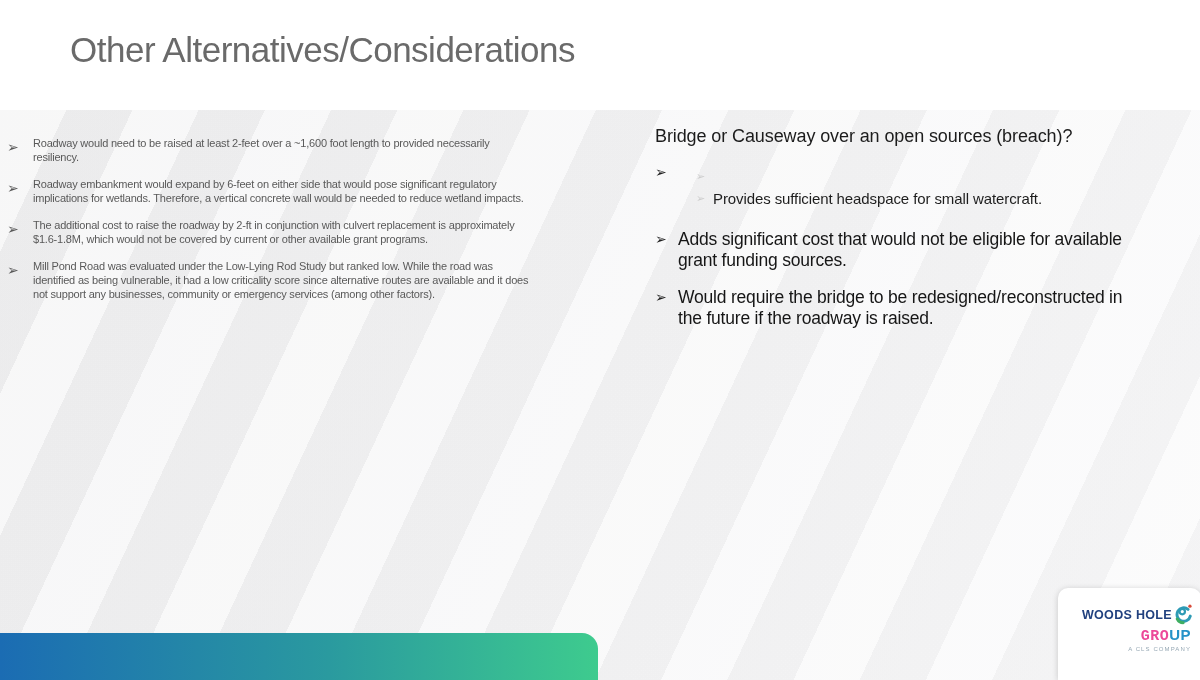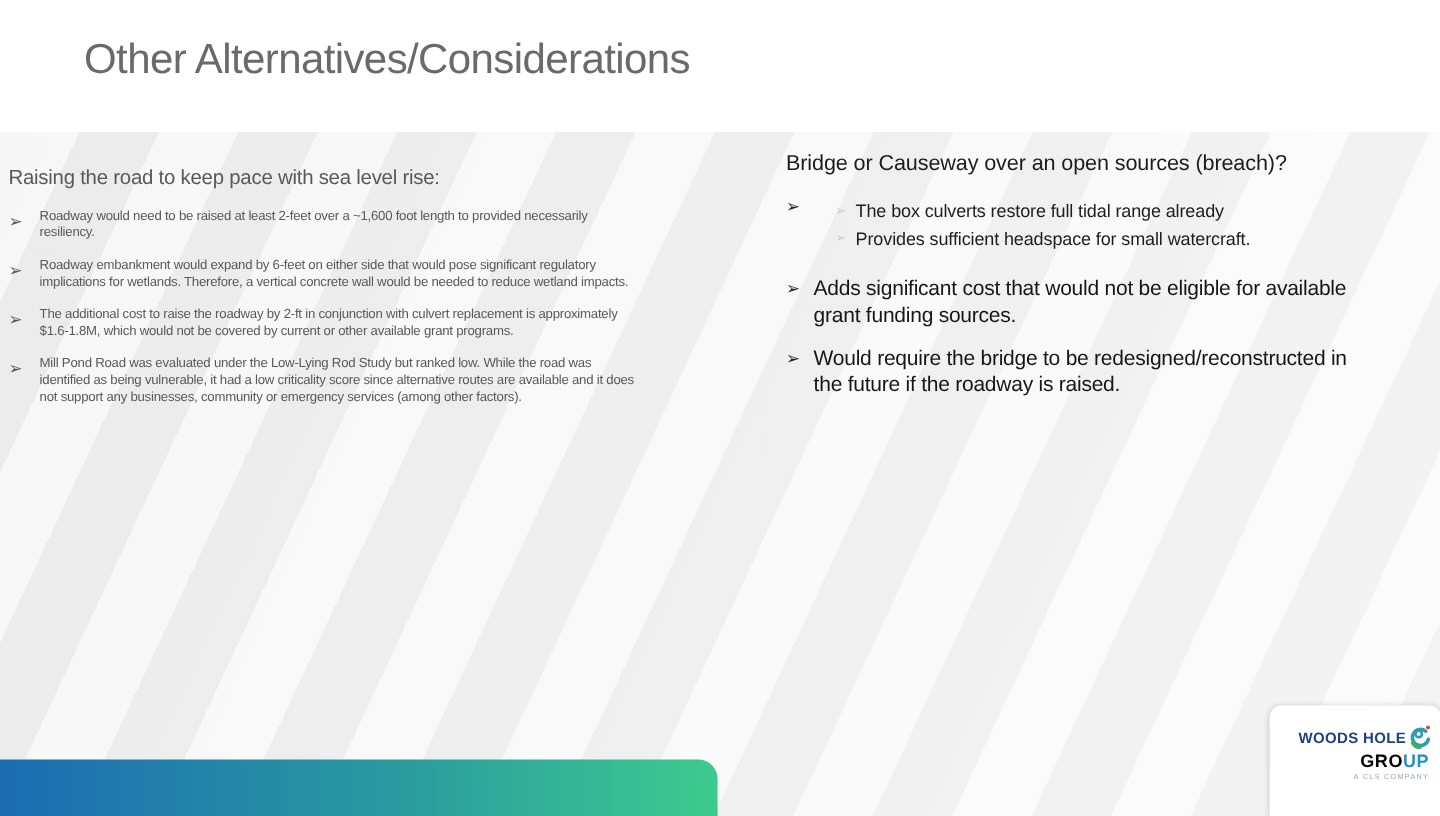--- a/index.html
+++ b/index.html
@@ -48,37 +48,36 @@
     position:absolute;left:1058px;top:588px;width:143px;height:92px;
     background:#ffffff;border-radius:10px 10px 0 0;
     box-shadow:0 1px 6px rgba(0,0,0,0.18);
     box-sizing:border-box;padding:13px 9px 0 24px;
   }
   .logo-row1{display:flex;align-items:center;justify-content:flex-end;gap:1px;}
   .logo-woodshole{font-size:12.5px;font-weight:bold;color:#21417f;letter-spacing:0.3px;white-space:nowrap;}
   .logo-mark{width:24px;height:27px;display:block;}
   .logo-row2{text-align:right;margin-top:-2px;padding-right:1px;}
   .logo-group{font-size:15px;font-weight:bold;letter-spacing:0.5px;}
-  .logo-group .g1{color:#000000;}
+  .logo-group .g1{color:#ec4899;font-family:Liberation Mono, monospace;}
   .logo-group .g2{color:#2592c8;}
   .logo-tagline{text-align:right;font-size:6px;letter-spacing:1.1px;color:#96a8b4;margin-top:1px;padding-right:1px;}
 </style>
 </head>
 <body>
 
 <div class="slide">
 
   <div class="header">
     <h1 class="page-title">Other Alternatives/Considerations</h1>
   </div>
 
   <div class="body-area">
 
     <div class="left-col">
-      <p class="intro">Raising the road to keep pace with sea level rise:</p>
 
       <div class="bullet">
         <span class="marker">➢</span>
         <p class="btext">Roadway would need to be raised at least 2-feet over a ~1,600 foot length to provided necessarily resiliency.</p>
       </div>
       <div class="bullet">
         <span class="marker">➢</span>
         <p class="btext">Roadway embankment would expand by 6-feet on either side that would pose significant regulatory implications for wetlands. Therefore, a vertical concrete wall would be needed to reduce wetland impacts.</p>
       </div>
       <div class="bullet">
@@ -93,21 +92,20 @@
 
     <div class="right-col">
       <p class="r-heading">Bridge or Causeway over an open sources (breach)?</p>
 
       <div class="bullet">
         <span class="marker">➢</span>
         <div>
           <div class="subs">
             <div class="sub-bullet">
               <span class="smarker">➢</span>
-              <p class="stext">The box culverts restore full tidal range already</p>
             </div>
             <div class="sub-bullet">
               <span class="smarker">➢</span>
               <p class="stext">Provides sufficient headspace for small watercraft.</p>
             </div>
           </div>
         </div>
       </div>
 
       <div class="bullet" style="margin-top:15px;">

